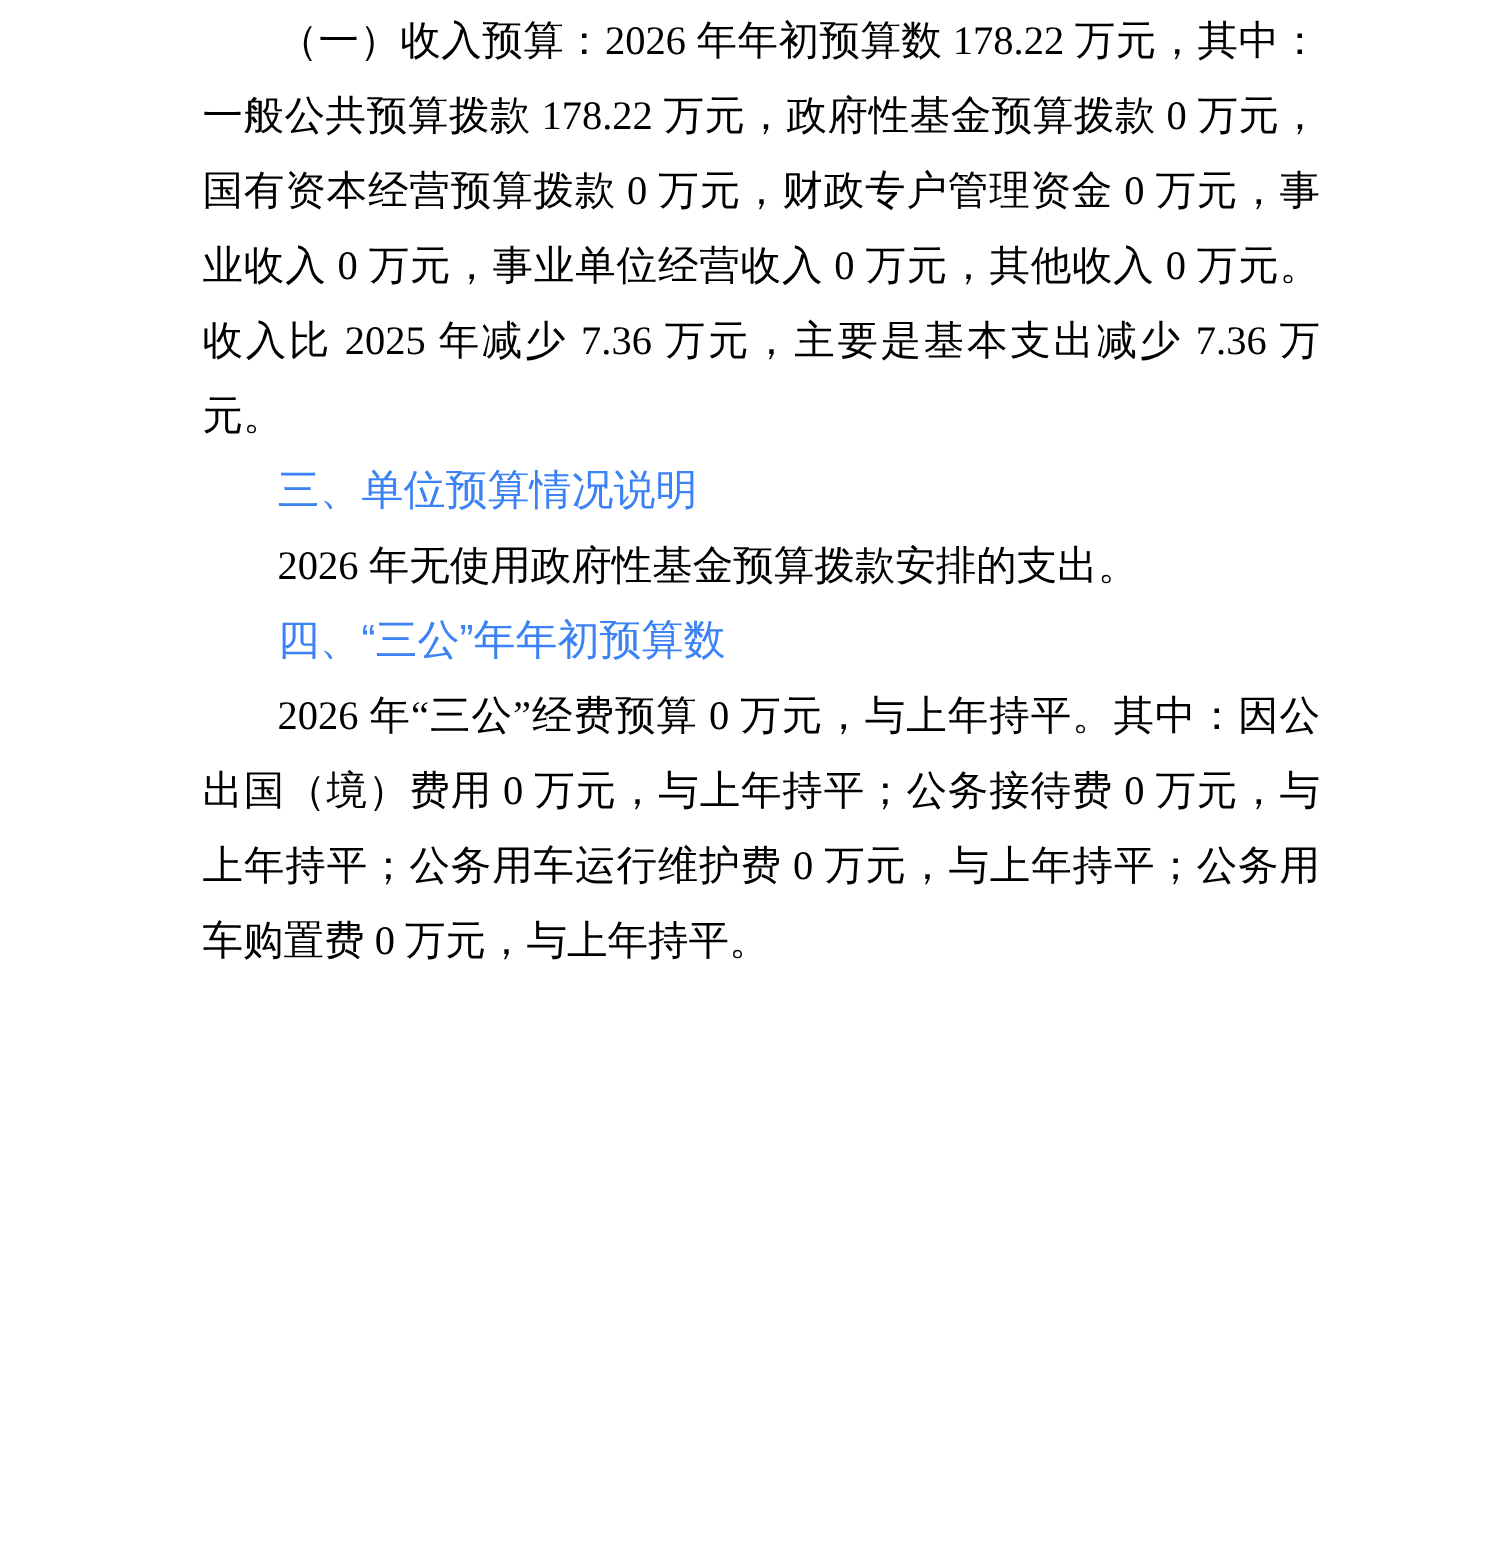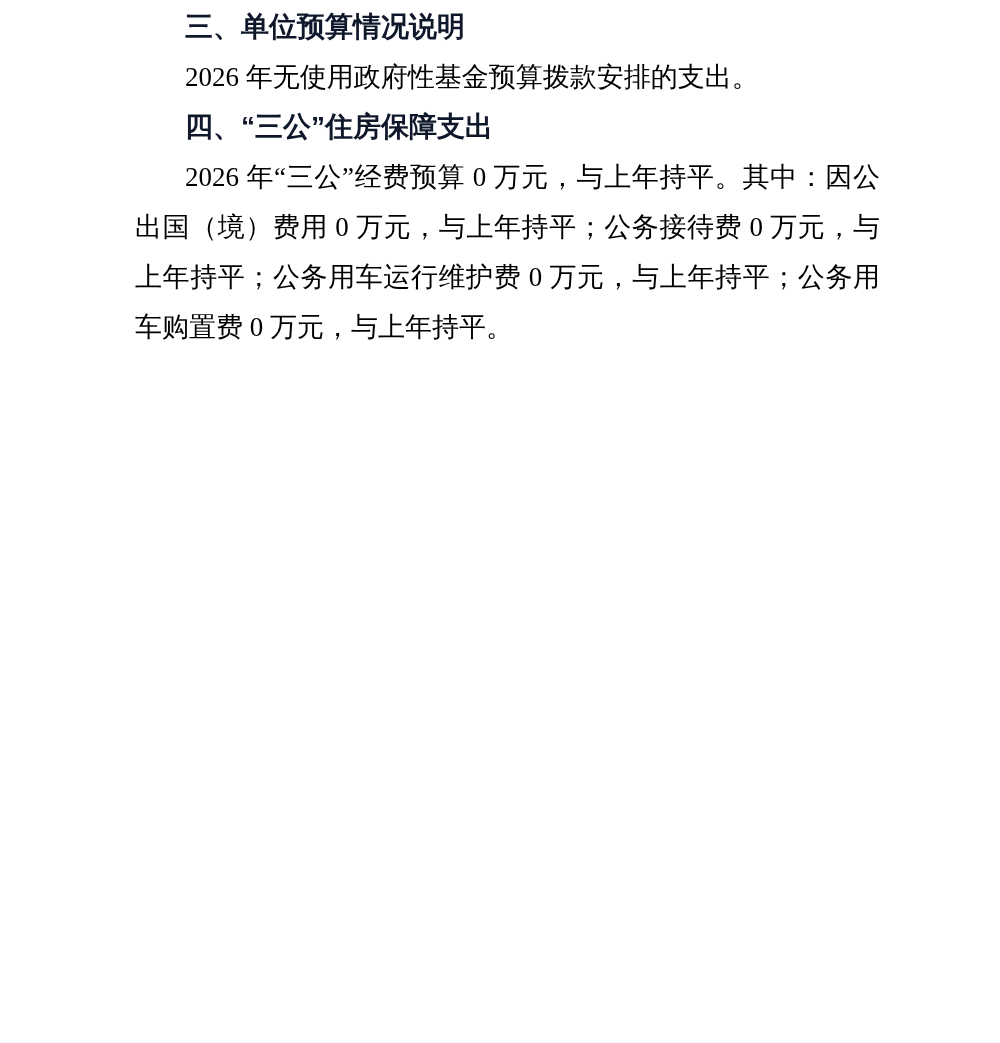--- a/index.html
+++ b/index.html
@@ -24,34 +24,35 @@
     line-height: 50px;
     text-align: justify;
     text-justify: inter-character;
     text-indent: 50px;
     color: #000000;
     word-break: break-word;
   }
   .heading {
     margin: 0;
     font-family: "Liberation Sans", "DejaVu Sans", sans-serif;
-    font-weight: bold;
+    font-weight: normal;
     font-size: 28px;
     line-height: 50px;
     text-indent: 50px;
-    color: #0f172a;
+    color: #3b82f6;
   }
 </style>
 </head>
 <body>
 
 <div class="page">
+  <p class="para">（一）收入预算：2026 年年初预算数 178.22 万元，其中：一般公共预算拨款 178.22 万元，政府性基金预算拨款 0 万元，国有资本经营预算拨款 0 万元，财政专户管理资金 0 万元，事业收入 0 万元，事业单位经营收入 0 万元，其他收入 0 万元。收入比 2025 年减少 7.36 万元，主要是基本支出减少 7.36 万元。</p>
 
 
   <h3 class="heading">三、单位预算情况说明</h3>
 
 
   <p class="para">2026 年无使用政府性基金预算拨款安排的支出。</p>
 
-  <h3 class="heading">四、“三公”住房保障支出</h3>
+  <h3 class="heading">四、“三公”年年初预算数</h3>
 
   <p class="para">2026 年“三公”经费预算 0 万元，与上年持平。其中：因公出国（境）费用 0 万元，与上年持平；公务接待费 0 万元，与上年持平；公务用车运行维护费 0 万元，与上年持平；公务用车购置费 0 万元，与上年持平。</p>
 </div>
 
 </body></html>

